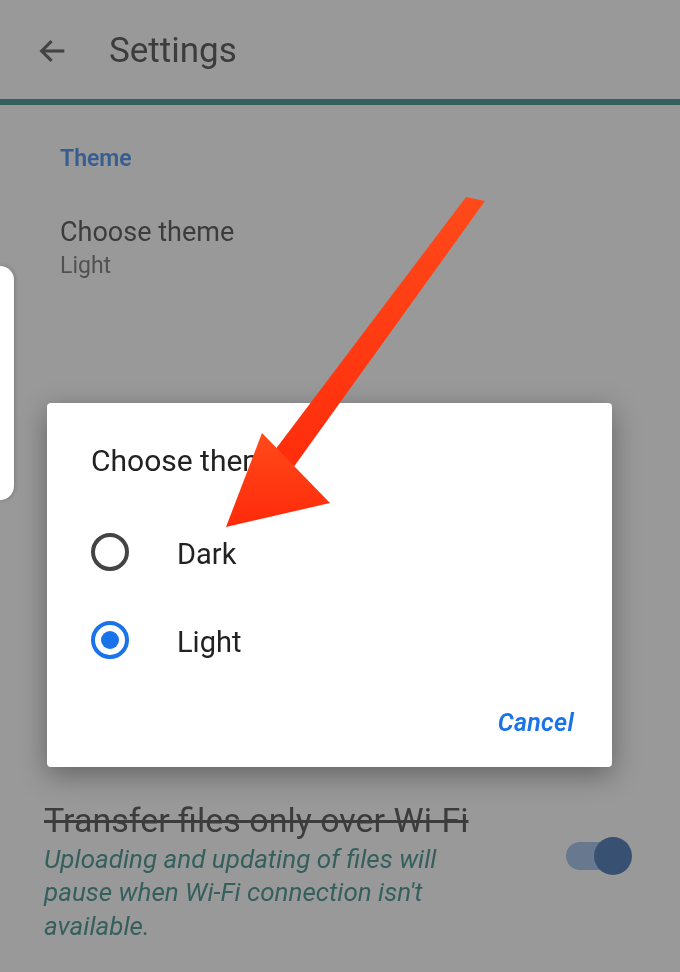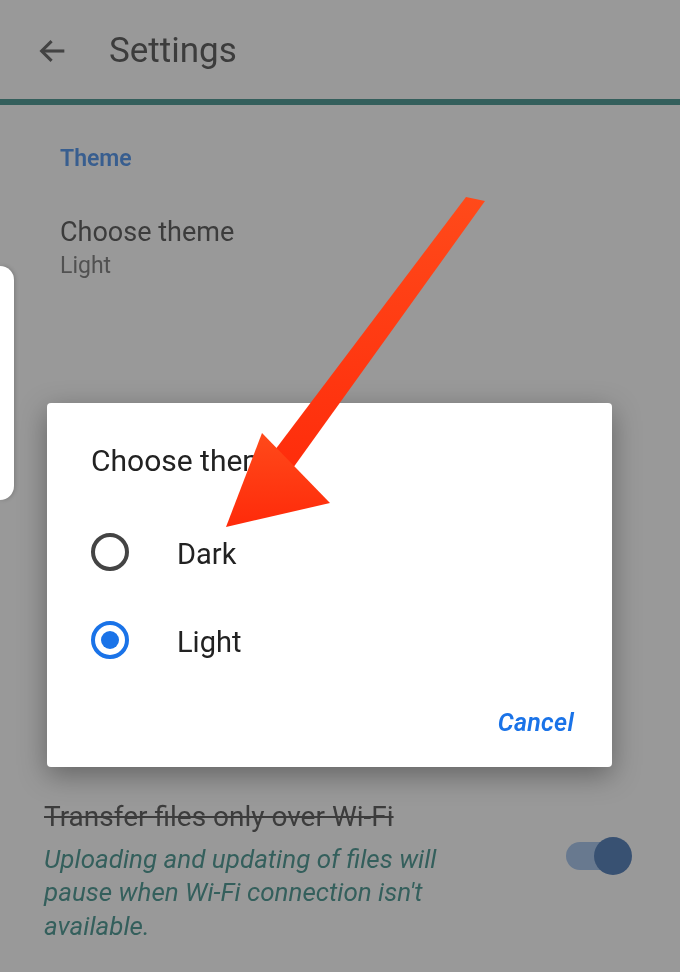--- a/index.html
+++ b/index.html
@@ -66,25 +66,25 @@
       color: #555;
       font-weight: 400;
     }
     .bottom-setting {
       position: absolute;
       bottom: 28px;
       left: 44px;
       right: 44px;
     }
     .bottom-title {
-      font-size: 28px;
+      font-size: 34px;
       color: #222;
       font-weight: 400;
       text-decoration: line-through;
-      margin-bottom: 10px;
+      margin-bottom: 3px;
     }
     .bottom-desc {
       font-size: 26px;
       color: #0f766e;
       line-height: 1.3;
       width: 440px;
       font-style: italic;
     }
     .toggle {
       position: absolute;

